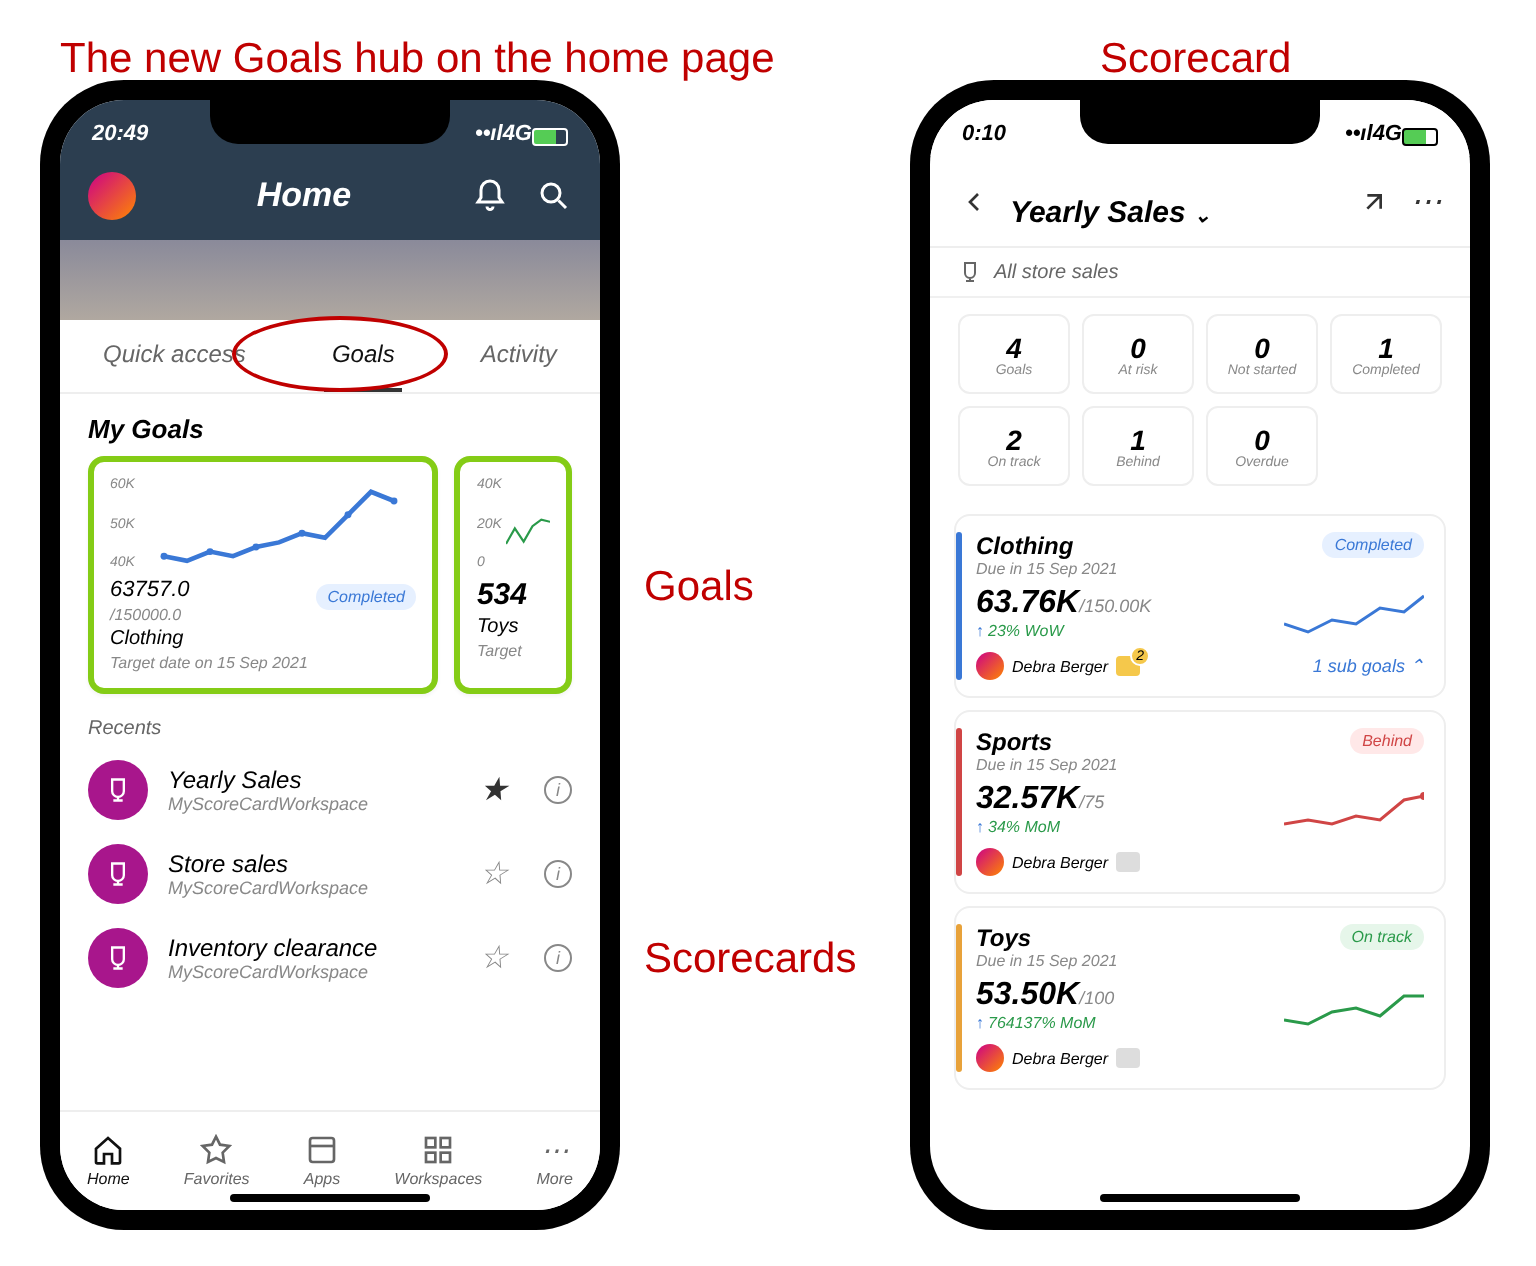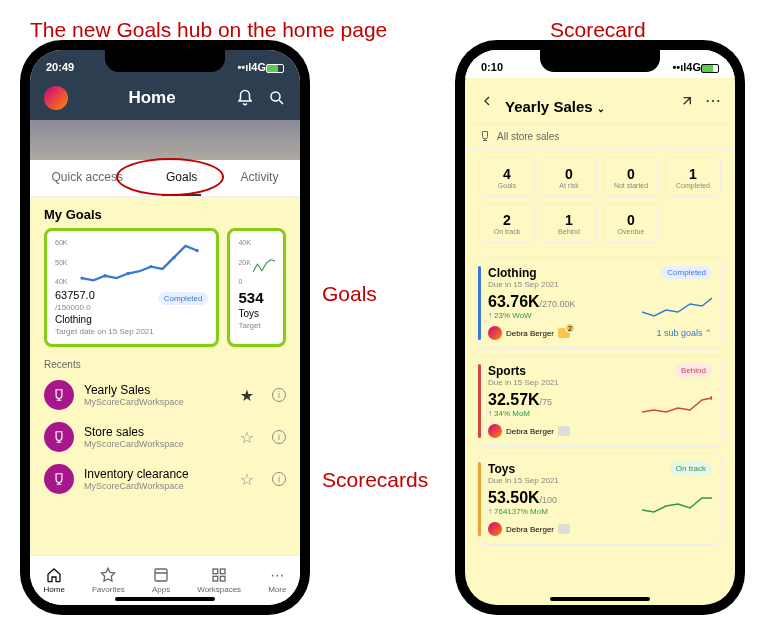--- a/index.html
+++ b/index.html
@@ -7,21 +7,21 @@
 
   .caption { position: absolute; color: #c00000; font-size: 21px; }
   .cap-top-left { left: 30px; top: 18px; }
   .cap-top-right { left: 550px; top: 18px; }
   .cap-goals { left: 322px; top: 282px; }
   .cap-scorecards { left: 322px; top: 468px; }
 
   .phone { position: absolute; width: 290px; height: 575px; background: #000; border-radius: 42px; padding: 10px; }
   .phone-left { left: 20px; top: 40px; }
   .phone-right { left: 455px; top: 40px; }
-  .screen { width: 100%; height: 100%; background: #fef9c3; border-radius: 32px; overflow: hidden; position: relative; }
+  .screen { width: 100%; height: 100%; background: #ffffff; border-radius: 32px; overflow: hidden; position: relative; font-style: italic; }
   .notch { position: absolute; top: 0; left: 50%; transform: translateX(-50%); width: 120px; height: 22px; background: #000; border-bottom-left-radius: 14px; border-bottom-right-radius: 14px; z-index: 10; }
 
   
   .status-bar { height: 28px; display: flex; align-items: center; justify-content: space-between; padding: 6px 16px 0; font-size: 11px; font-weight: 600; position: relative; z-index: 5;}
   .status-icons { display: flex; gap: 0; align-items: flex-end; }
   .sbar-dark { background: #2c3e50; color: #fff; }
   .sbar-light { background: #fff; color: #000; }
 
   .header-dark { background: #2c3e50; color: #fff; padding: 8px 14px 10px; display: flex; align-items: center; justify-content: space-between; }
   .header-title { font-size: 17px; font-weight: 600; flex: 1; text-align: center; }
@@ -322,21 +322,21 @@
     <div class="goal-item gi-blue">
       <div class="gi-head">
         <div>
             <div class="gi-name">Clothing</div>
             <div class="gi-due">Due in 15 Sep 2021</div>
           </div>
         <span class="status-pill pill-completed">Completed</span>
       </div>
       <div class="gi-body">
         <div>
-          <span class="gi-val">63.76K</span><span class="gi-of">/270.00K</span>
+          <span class="gi-val">63.76K</span><span class="gi-of">/150.00K</span>
           <div class="gi-delta">
               <span class="arr-up">↑</span>
               <span>23% WoW</span>
             </div>
         </div>
         <svg class="gi-spark" viewBox="0 0 70 24">
             <polyline fill="none" stroke="#3a78d6" stroke-width="1.5" points="0,16 12,20 24,14 36,16 48,8 60,10 70,2"></polyline>
           </svg>
       </div>
       <div class="gi-foot">

